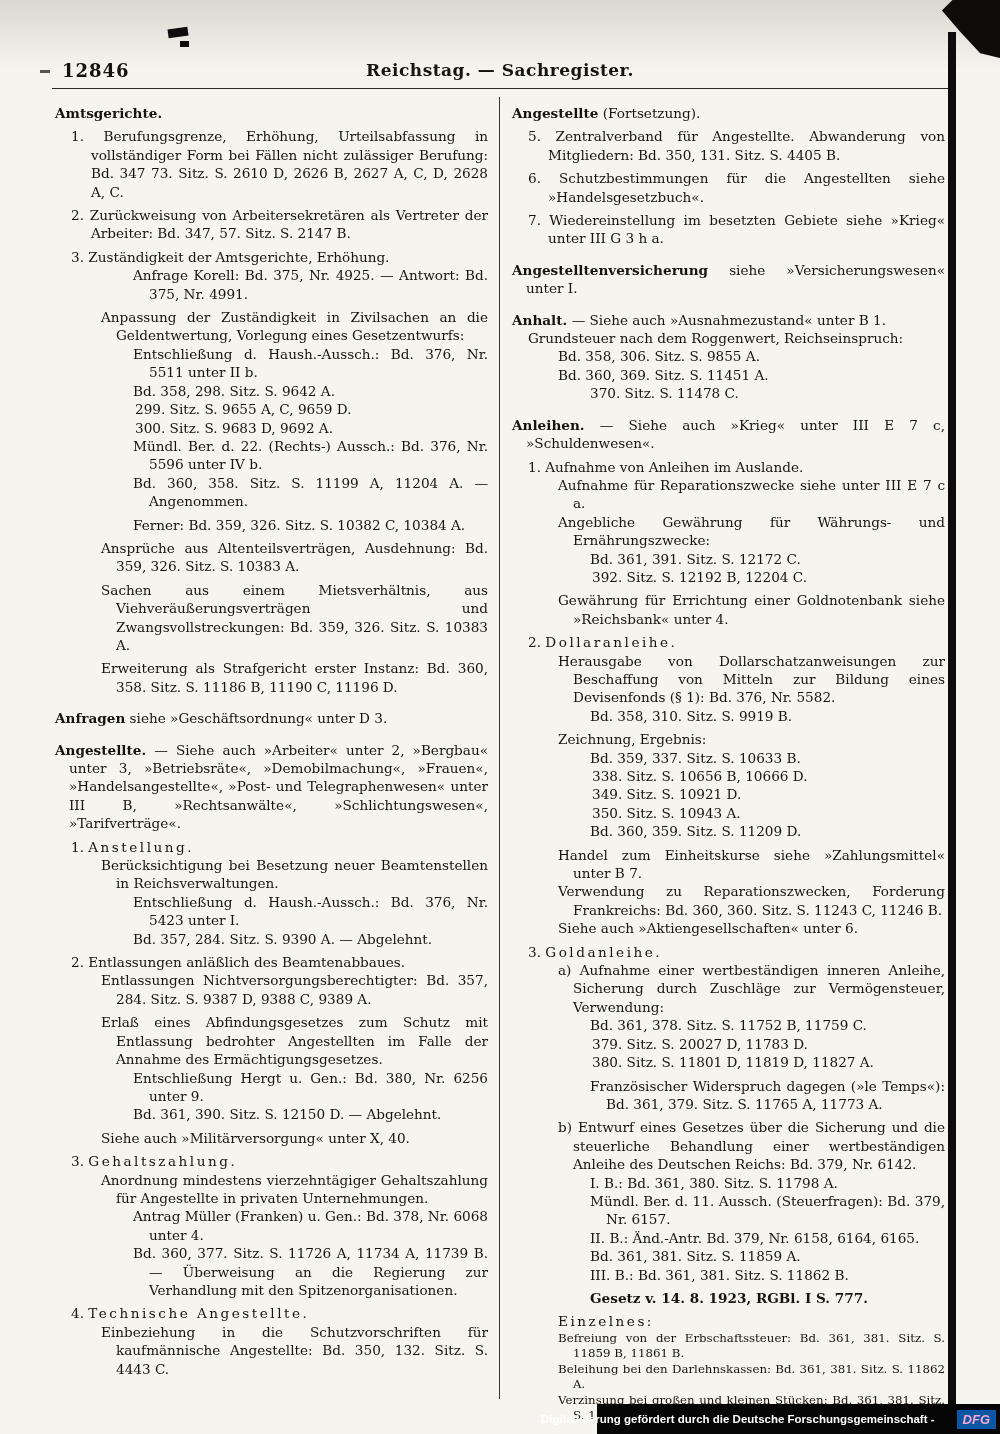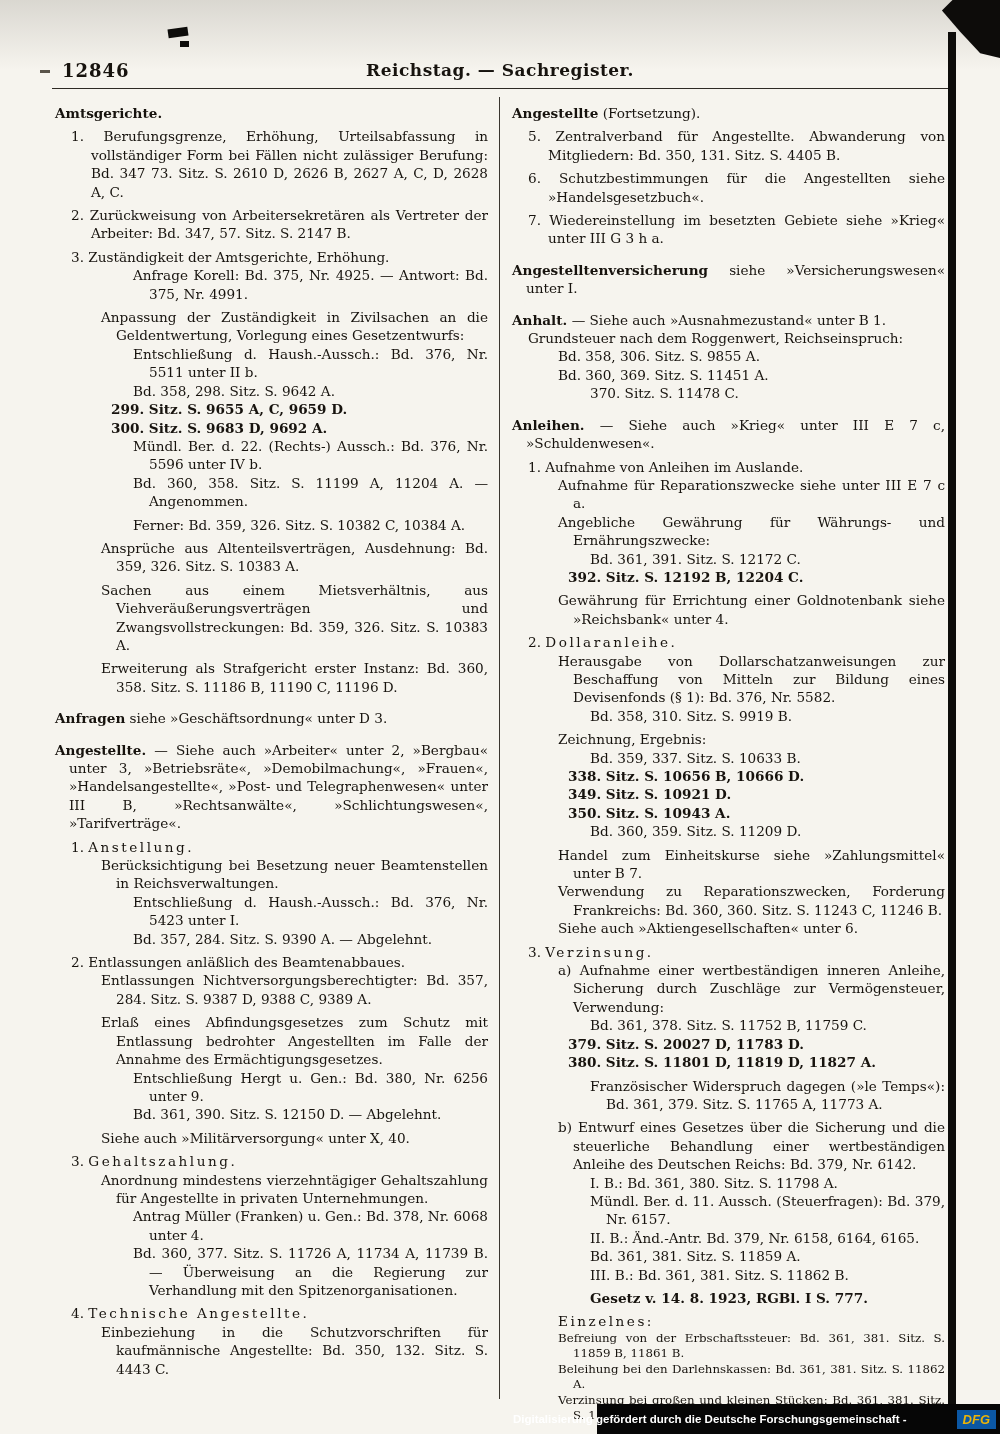--- a/index.html
+++ b/index.html
@@ -16,37 +16,37 @@
   .cols{position:absolute;left:55px;top:104px;width:890px;display:flex;gap:24px;}
   .col{width:433px;font-size:13.6px;line-height:18.4px;text-align:justify;}
   .entry{margin:0;}
   .entry.gap{margin-top:5px;}
   .entry.gap2{margin-top:13px;}
   .entry.small{font-size:11.8px;line-height:15.5px;}
   .ind0{padding-left:14px;text-indent:-14px;}
   .ind1{margin-left:16px;padding-left:20px;text-indent:-20px;}
   .ind2{margin-left:46px;padding-left:15px;text-indent:-15px;}
   .ind3{margin-left:78px;padding-left:16px;text-indent:-16px;}
-  .ind4{margin-left:56px;padding-left:14px;text-indent:-14px;font-weight:bold;}
+  .ind4{margin-left:80px;padding-left:14px;text-indent:-14px;}
   .bold{font-weight:bold;}
   .sperr{letter-spacing:2.5px;}
   
   .artifact{position:absolute;background:#0d0c0a;}
   .blob-tr{position:absolute;right:0;top:0;width:66px;height:58px;background:#0d0c0a;
     clip-path:polygon(28% 0,100% 0,100% 100%,70% 92%,40% 55%,12% 18%);}
   .bar-right{position:absolute;left:948px;top:32px;width:8px;height:1402px;background:#0d0c0a;}
   .mark-tl1{left:168px;top:28px;width:20px;height:9px;transform:rotate(-8deg);}
   .mark-tl2{left:180px;top:41px;width:9px;height:6px;}
   .mark-dash{left:40px;top:70px;width:10px;height:3px;background:#5a544a;}
   
   .footerbar{position:absolute;left:597px;top:1404px;width:403px;height:30px;background:#060606;
     display:flex;align-items:center;justify-content:flex-end;gap:22px;padding-right:4px;box-sizing:border-box;}
   .credit{color:#fff;font-family:"Liberation Sans","DejaVu Sans",sans-serif;font-size:11.5px;font-weight:bold;white-space:nowrap;}
-  .dfg{background:#0b57a4;color:#eab308;font-family:"Liberation Sans",sans-serif;font-weight:bold;font-style:italic;
-    font-size:13px;padding:3px 6px;line-height:1;margin-left:28px;}
+  .dfg{background:#0b57a4;color:#f9a8d4;font-family:"Liberation Sans",sans-serif;font-weight:bold;font-style:italic;
+    font-size:13px;padding:3px 6px;line-height:1;}
 </style>
 </head>
 <body>
 
 <div class="page">
 
   <div class="pagenum">12846</div>
   <div class="runtitle">Reichstag. — Sachregister.</div>
   <div class="hrule"></div>
   <div class="vdivider"></div>
@@ -111,21 +111,21 @@
         <p class="entry ind3"><span>Bd. 358, 310. Sitz. S. 9919 B.</span></p>
         <p class="entry ind2 gap"><span>Zeichnung, Ergebnis:</span></p>
         <p class="entry ind3"><span>Bd. 359, 337. Sitz. S. 10633 B.</span></p>
         <p class="entry ind4"><span>338. Sitz. S. 10656 B, 10666 D.</span></p>
         <p class="entry ind4"><span>349. Sitz. S. 10921 D.</span></p>
         <p class="entry ind4"><span>350. Sitz. S. 10943 A.</span></p>
         <p class="entry ind3"><span>Bd. 360, 359. Sitz. S. 11209 D.</span></p>
         <p class="entry ind2 gap"><span>Handel zum Einheitskurse siehe »Zahlungsmittel« unter B 7.</span></p>
         <p class="entry ind2"><span>Verwendung zu Reparationszwecken, Forderung Frankreichs: Bd. 360, 360. Sitz. S. 11243 C, 11246 B.</span></p>
         <p class="entry ind2"><span>Siehe auch »Aktiengesellschaften« unter 6.</span></p>
-        <p class="entry ind1 gap"><span>3. </span><span class="sperr">Verzinsung.</span></p>
+        <p class="entry ind1 gap"><span>3. </span><span class="sperr">Goldanleihe.</span></p>
         <p class="entry ind2"><span>a) Aufnahme einer wertbeständigen inneren Anleihe, Sicherung durch Zuschläge zur Vermögensteuer, Verwendung:</span></p>
         <p class="entry ind3"><span>Bd. 361, 378. Sitz. S. 11752 B, 11759 C.</span></p>
         <p class="entry ind4"><span>379. Sitz. S. 20027 D, 11783 D.</span></p>
         <p class="entry ind4"><span>380. Sitz. S. 11801 D, 11819 D, 11827 A.</span></p>
         <p class="entry ind3 gap"><span>Französischer Widerspruch dagegen (»le Temps«): Bd. 361, 379. Sitz. S. 11765 A, 11773 A.</span></p>
         <p class="entry ind2 gap"><span>b) Entwurf eines Gesetzes über die Sicherung und die steuerliche Behandlung einer wertbeständigen Anleihe des Deutschen Reichs: Bd. 379, Nr. 6142.</span></p>
         <p class="entry ind3"><span>I. B.: Bd. 361, 380. Sitz. S. 11798 A.</span></p>
         <p class="entry ind3"><span>Mündl. Ber. d. 11. Aussch. (Steuerfragen): Bd. 379, Nr. 6157.</span></p>
         <p class="entry ind3"><span>II. B.: Änd.-Antr. Bd. 379, Nr. 6158, 6164, 6165.</span></p>
         <p class="entry ind3"><span>Bd. 361, 381. Sitz. S. 11859 A.</span></p>

